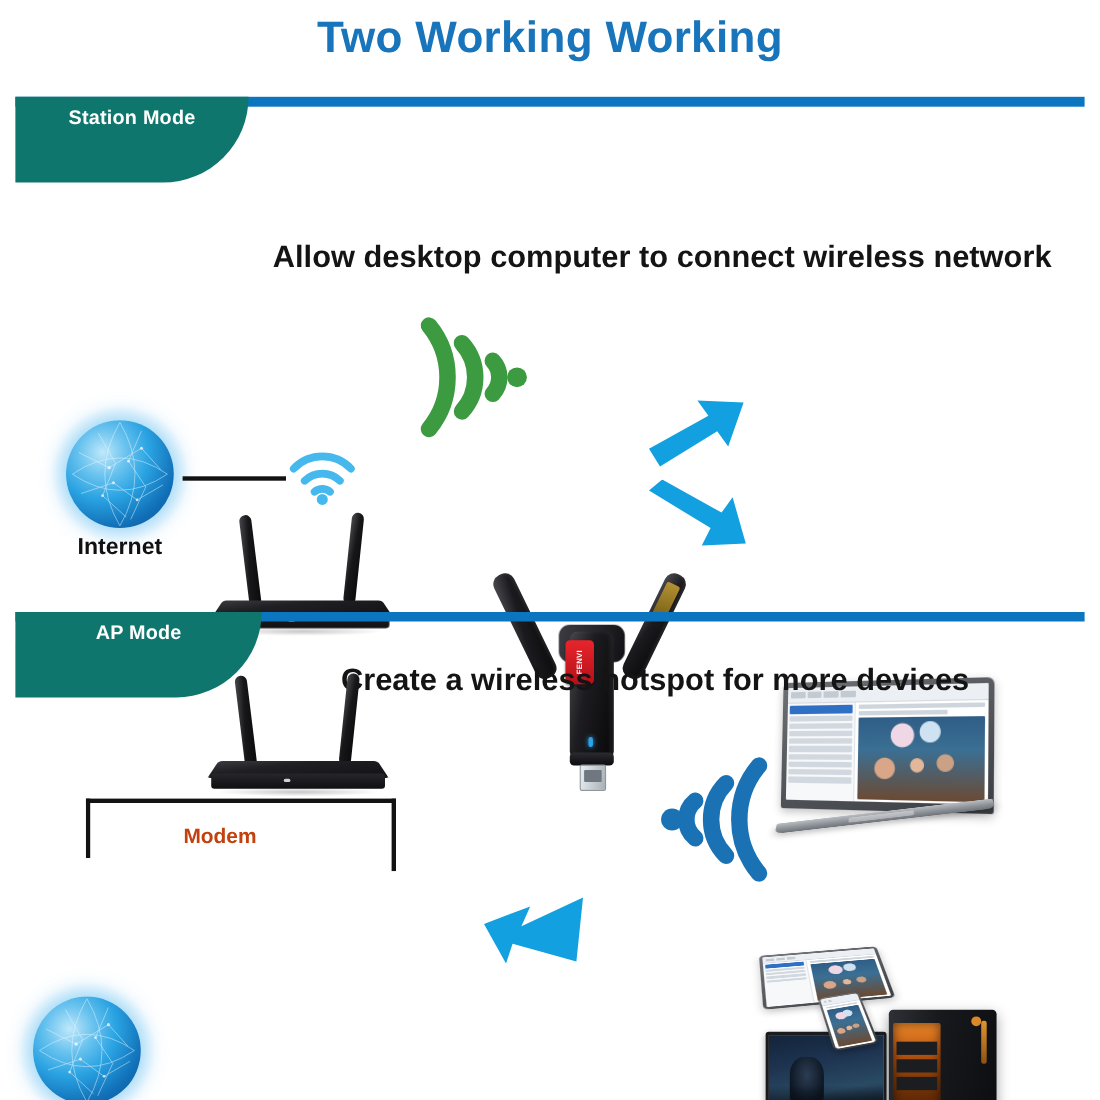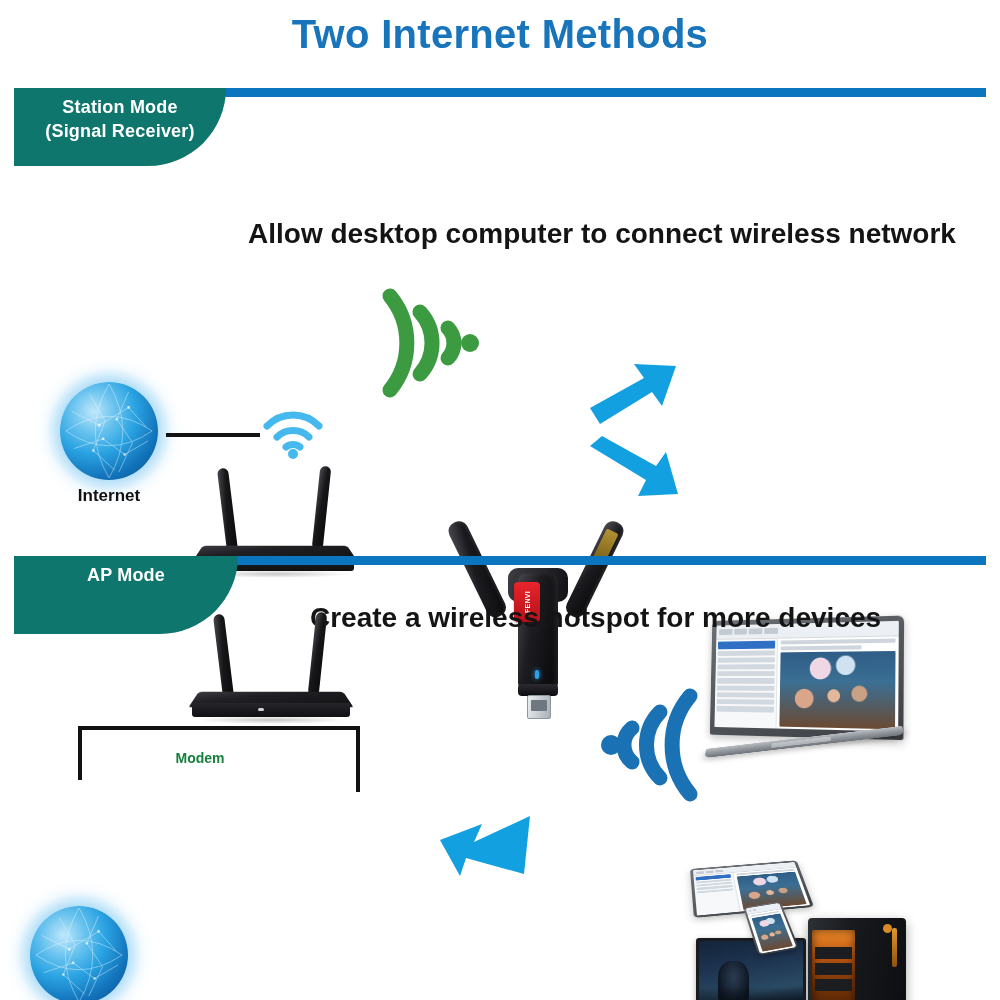--- a/index.html
+++ b/index.html
@@ -63,21 +63,21 @@
     box-shadow:0 0 18px 6px rgba(80,180,240,.45);
     position:relative;overflow:hidden;}
   .globe .net{position:absolute;inset:0;opacity:.75;}
   .globe-wrap{position:relative;}
   .globe-halo{
     position:absolute;left:-13px;top:-13px;width:124px;height:124px;border-radius:50%;
     background:radial-gradient(circle,rgba(120,205,245,.35) 40%,rgba(120,205,245,0) 72%);
   }
   .globe-label{
     position:absolute;width:160px;text-align:center;left:-31px;top:104px;
-    font-size:17px;font-weight:bold;color:#111;
+    font-size:21px;font-weight:bold;color:#111;
   }
 
   
   .router{position:relative;width:170px;height:128px;}
   .router .ant{
     position:absolute;width:11px;height:84px;border-radius:6px;
     background:linear-gradient(95deg,#4a4a4e 0%,#17171a 45%,#0b0b0d 100%);
   }
   .router .ant.l{left:32px;top:0;transform:rotate(-7deg);}
   .router .ant.r{left:126px;top:-2px;transform:rotate(6deg);}
@@ -95,21 +95,21 @@
     background:linear-gradient(180deg,#26262b 0%,#101013 100%);
     border-radius:3px;
   }
   .router .led{position:absolute;left:72px;top:20px;width:6px;height:3px;border-radius:2px;background:#cfd3d6;}
   .router .shadow{
     position:absolute;left:10px;top:102px;width:150px;height:8px;border-radius:50%;
     background:radial-gradient(ellipse,rgba(0,0,0,.22),rgba(0,0,0,0) 70%);
   }
   .router-label{
     position:absolute;width:200px;text-align:center;
-    font-size:14px;font-weight:bold;color:#15803d;
+    font-size:19px;font-weight:bold;color:#c2410c;
   }
 
   
   .adapter{position:relative;width:120px;height:200px;}
   .adapter .arm{
     position:absolute;width:20px;height:104px;border-radius:9px;
     background:linear-gradient(100deg,#4c4c52 0%,#1b1b1f 42%,#0a0a0c 100%);
     box-shadow:inset -2px 0 3px rgba(255,255,255,.09);
   }
   .adapter .arm.l{left:12px;top:0;transform:rotate(-26deg);transform-origin:bottom center;}
@@ -272,29 +272,28 @@
   .wifi-arc svg{display:block;}
 
   
   .wire{position:absolute;background:#121212;}
 </style>
 </head>
 <body>
 
 <div class="page">
 
-  <div class="page-title">Two Internet Methods</div>
+  <div class="page-title">Two Working Working</div>
 
   <div class="section sec-top">
 
     <div class="blue-bar"></div>
 
     <div class="mode-badge">
       <div class="badge-line1">Station Mode</div>
-      <div class="badge-line2">(Signal Receiver)</div>
     </div>
 
     <div class="sec-heading">Allow desktop computer to connect wireless network</div>
 
     <div class="art globe-wrap" style="left:60px;top:294px;">
       <div class="globe-halo"></div>
       <div class="globe">
         <svg class="net" viewBox="0 0 100 100">
           <g stroke="#eaf7ff" stroke-width="0.7" fill="none" opacity="0.85">
             <path d="M6 50 Q50 20 94 50 Q50 80 6 50Z"></path>

